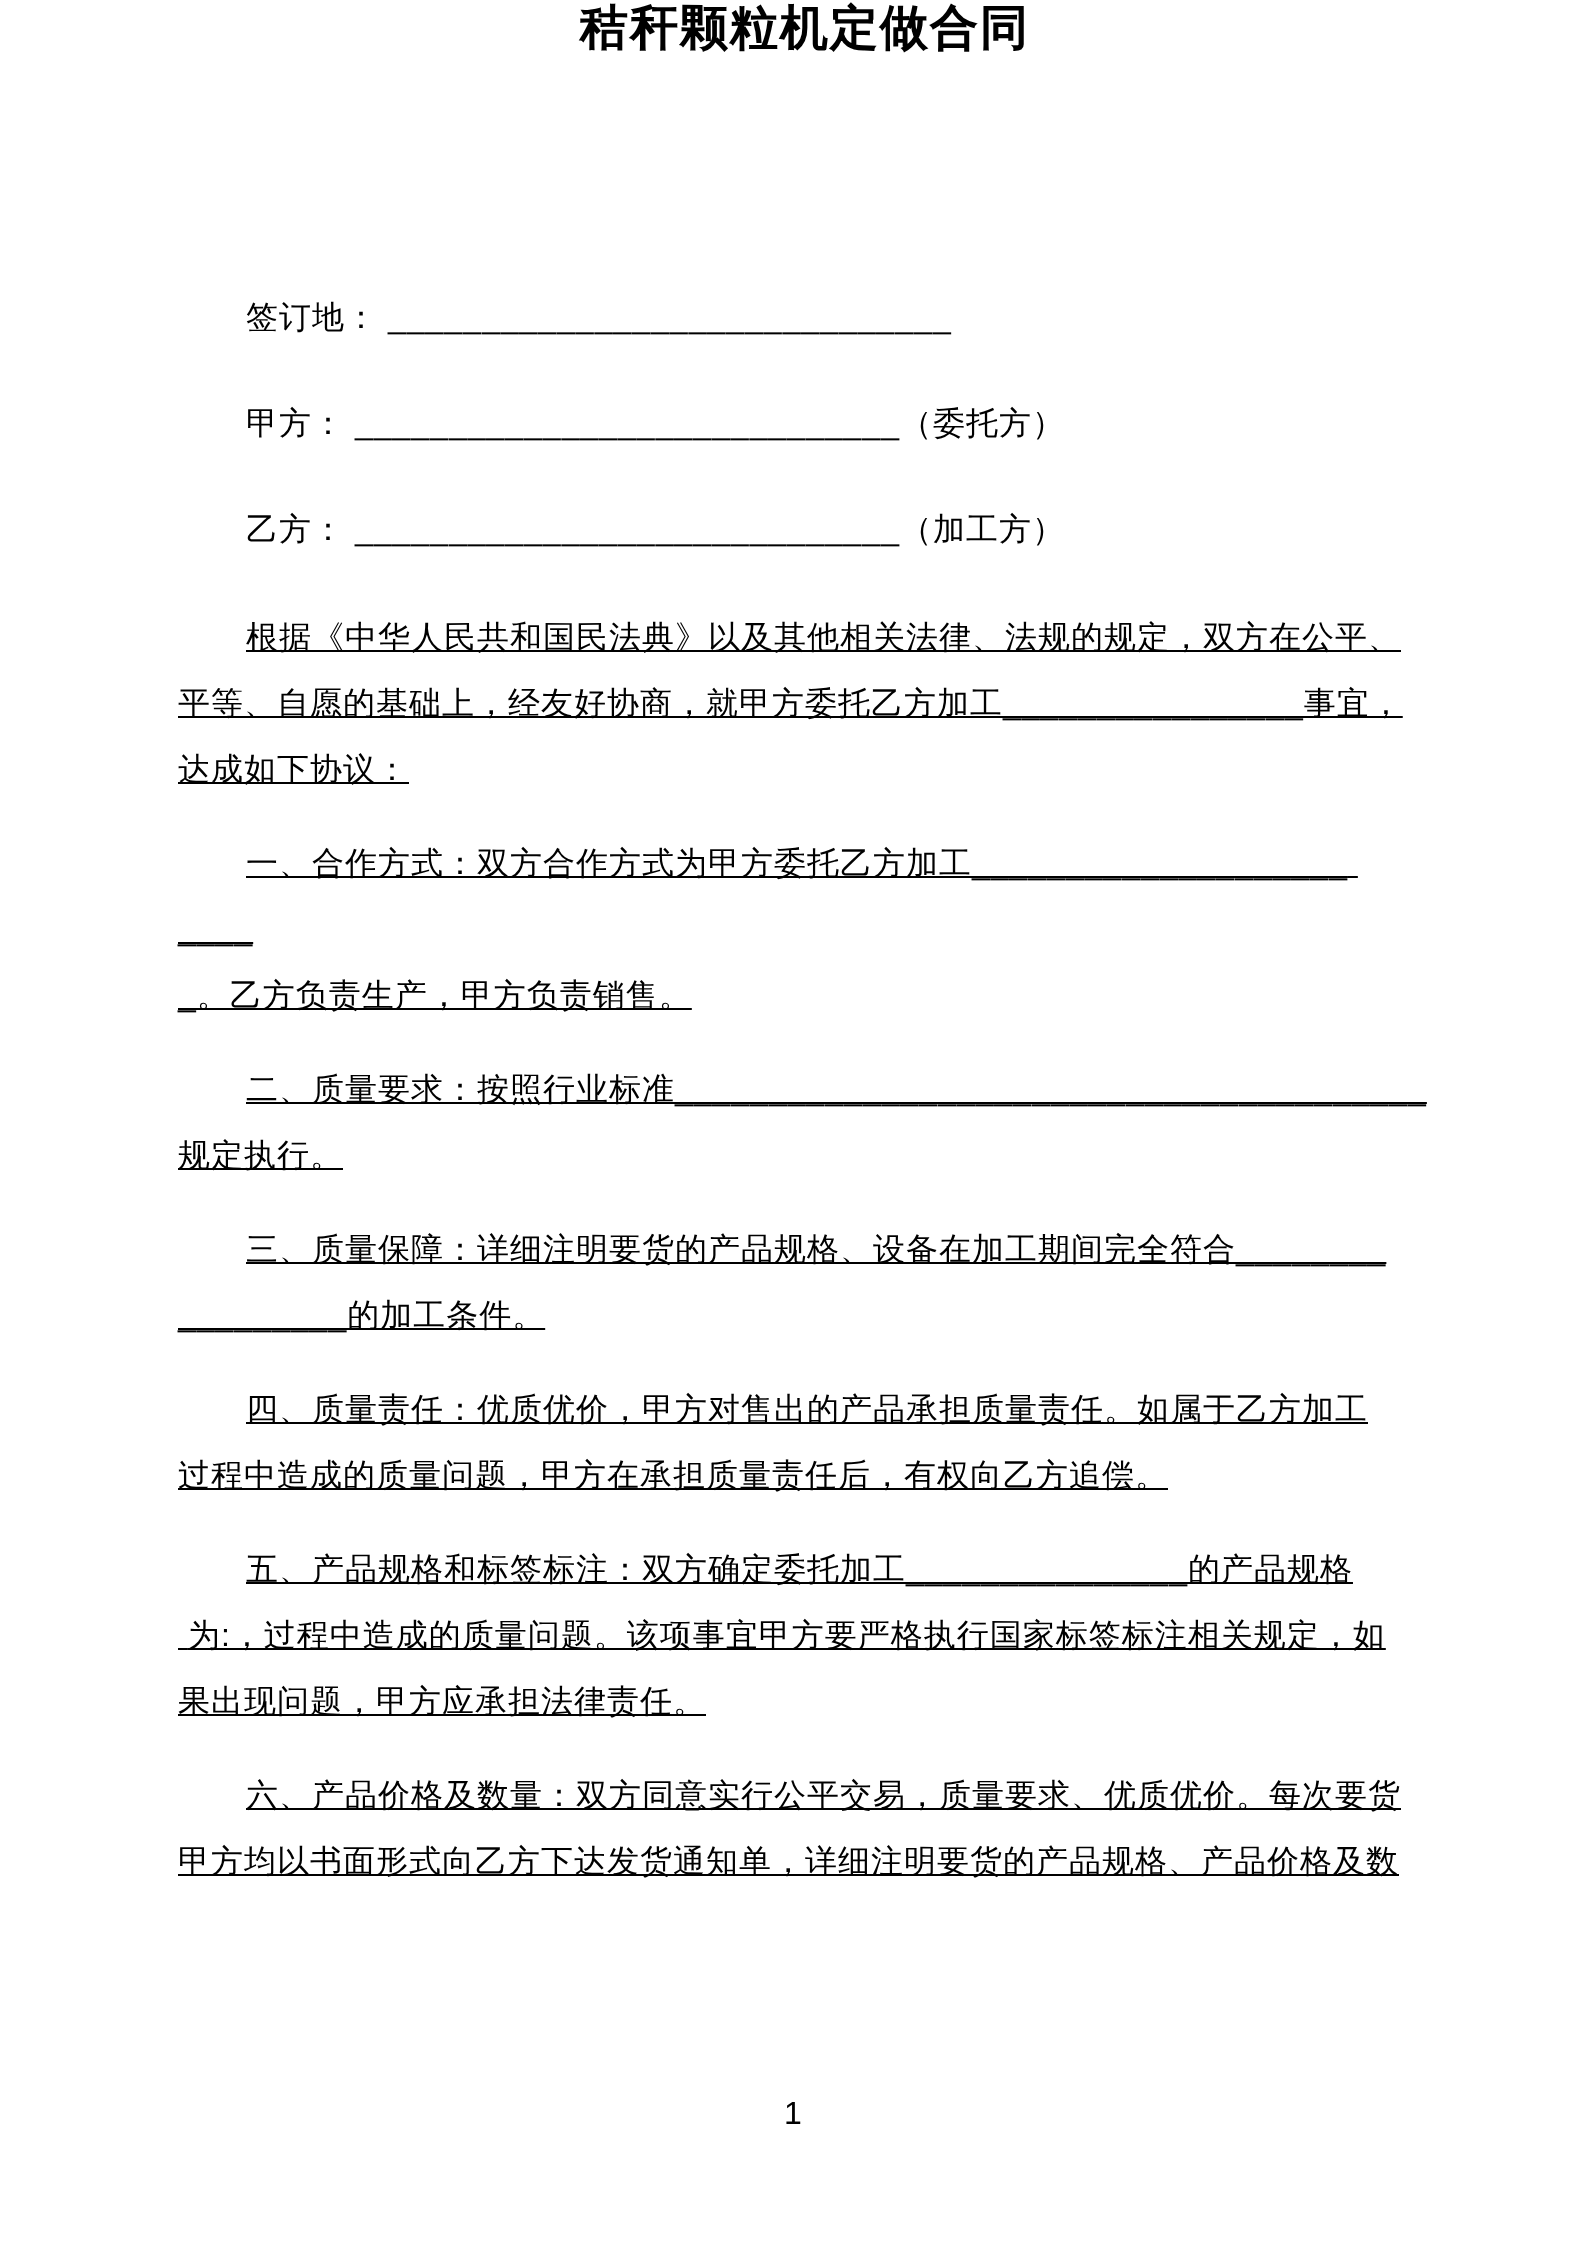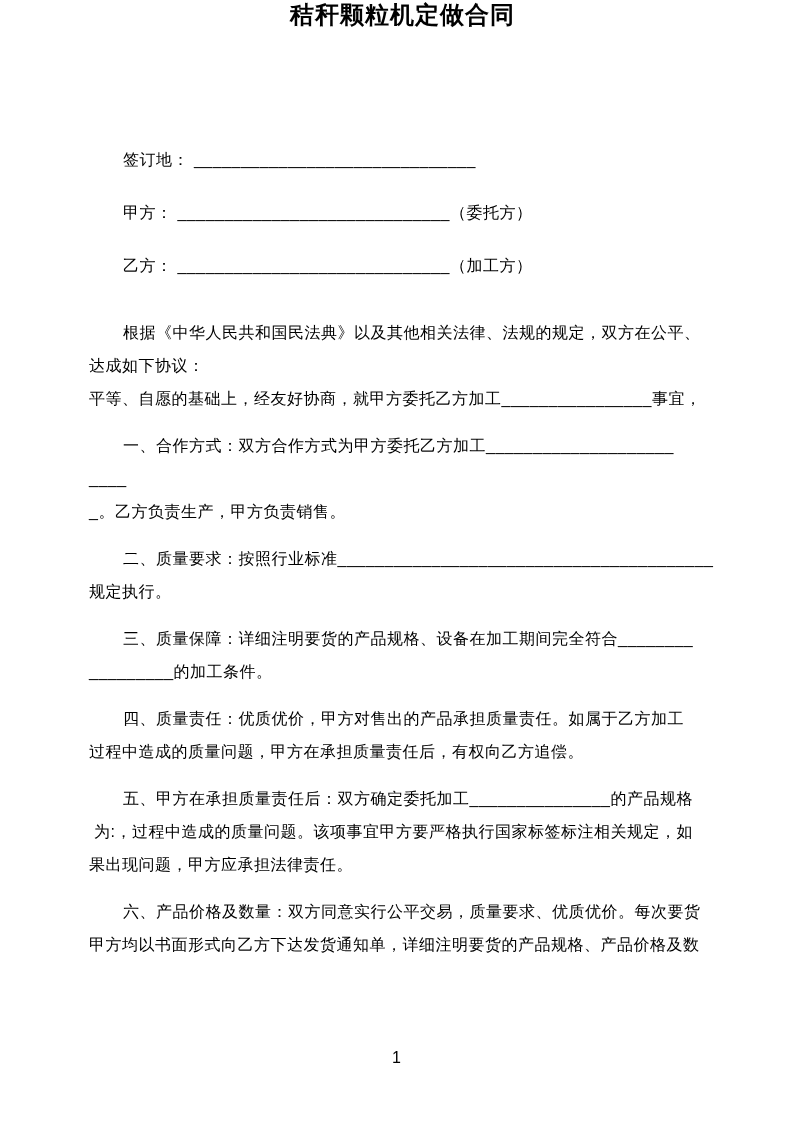--- a/index.html
+++ b/index.html
@@ -29,26 +29,27 @@
     font-weight: 700;
     letter-spacing: 1px;
   }
   .fields { margin-top: 113px; }
   .field {
     line-height: 33px;
     margin-bottom: 20px;
     text-indent: 34px;
     white-space: pre-wrap;
   }
-  .field:last-child { margin-bottom: 34px; }
+  .field:last-child { margin-bottom: 21px; }
   .para { margin: 0 0 14px 0; padding: 0; }
   .line {
     line-height: 33px;
     white-space: pre-wrap;
     overflow-wrap: break-word;
+    text-decoration: underline;
   }
   .line.first { text-indent: 34px; }
   .page-number {
     position: absolute;
     bottom: 54px;
     left: 0;
     width: 100%;
     text-align: center;
     font-size: 16px;
     line-height: 20px;
@@ -64,22 +65,22 @@
     <h1 class="doc-title">秸秆颗粒机定做合同</h1>
 
     <div class="fields">
       <div class="field">签订地： ______________________________</div>
       <div class="field">甲方： _____________________________（委托方）</div>
       <div class="field">乙方： _____________________________（加工方）</div>
     </div>
 
     <div class="para">
       <div class="line first">根据《中华人民共和国民法典》以及其他相关法律、法规的规定，双方在公平、</div>
+      <div class="line">平等、自愿的基础上，经友好协商，就甲方委托乙方加工________________事宜，</div>
       <div class="line">达成如下协议：</div>
-      <div class="line">平等、自愿的基础上，经友好协商，就甲方委托乙方加工________________事宜，</div>
     </div>
 
     <div class="para">
       <div class="line first">一、合作方式：双方合作方式为甲方委托乙方加工____________________ ____</div>
       <div class="line">_。乙方负责生产，甲方负责销售。</div>
     </div>
 
     <div class="para">
       <div class="line first">二、质量要求：按照行业标准________________________________________规定执行。</div>
     </div>
@@ -88,21 +89,21 @@
       <div class="line first">三、质量保障：详细注明要货的产品规格、设备在加工期间完全符合________</div>
       <div class="line">_________的加工条件。</div>
     </div>
 
     <div class="para">
       <div class="line first">四、质量责任：优质优价，甲方对售出的产品承担质量责任。如属于乙方加工</div>
       <div class="line">过程中造成的质量问题，甲方在承担质量责任后，有权向乙方追偿。</div>
     </div>
 
     <div class="para">
-      <div class="line first">五、甲方在承担质量责任后：双方确定委托加工_______________的产品规格</div>
+      <div class="line first">五、产品规格和标签标注：双方确定委托加工_______________的产品规格</div>
       <div class="line"> 为:，过程中造成的质量问题。该项事宜甲方要严格执行国家标签标注相关规定，如</div>
       <div class="line">果出现问题，甲方应承担法律责任。</div>
     </div>
 
     <div class="para">
       <div class="line first">六、产品价格及数量：双方同意实行公平交易，质量要求、优质优价。每次要货</div>
       <div class="line">甲方均以书面形式向乙方下达发货通知单，详细注明要货的产品规格、产品价格及数</div>
     </div>
 
   </div>

